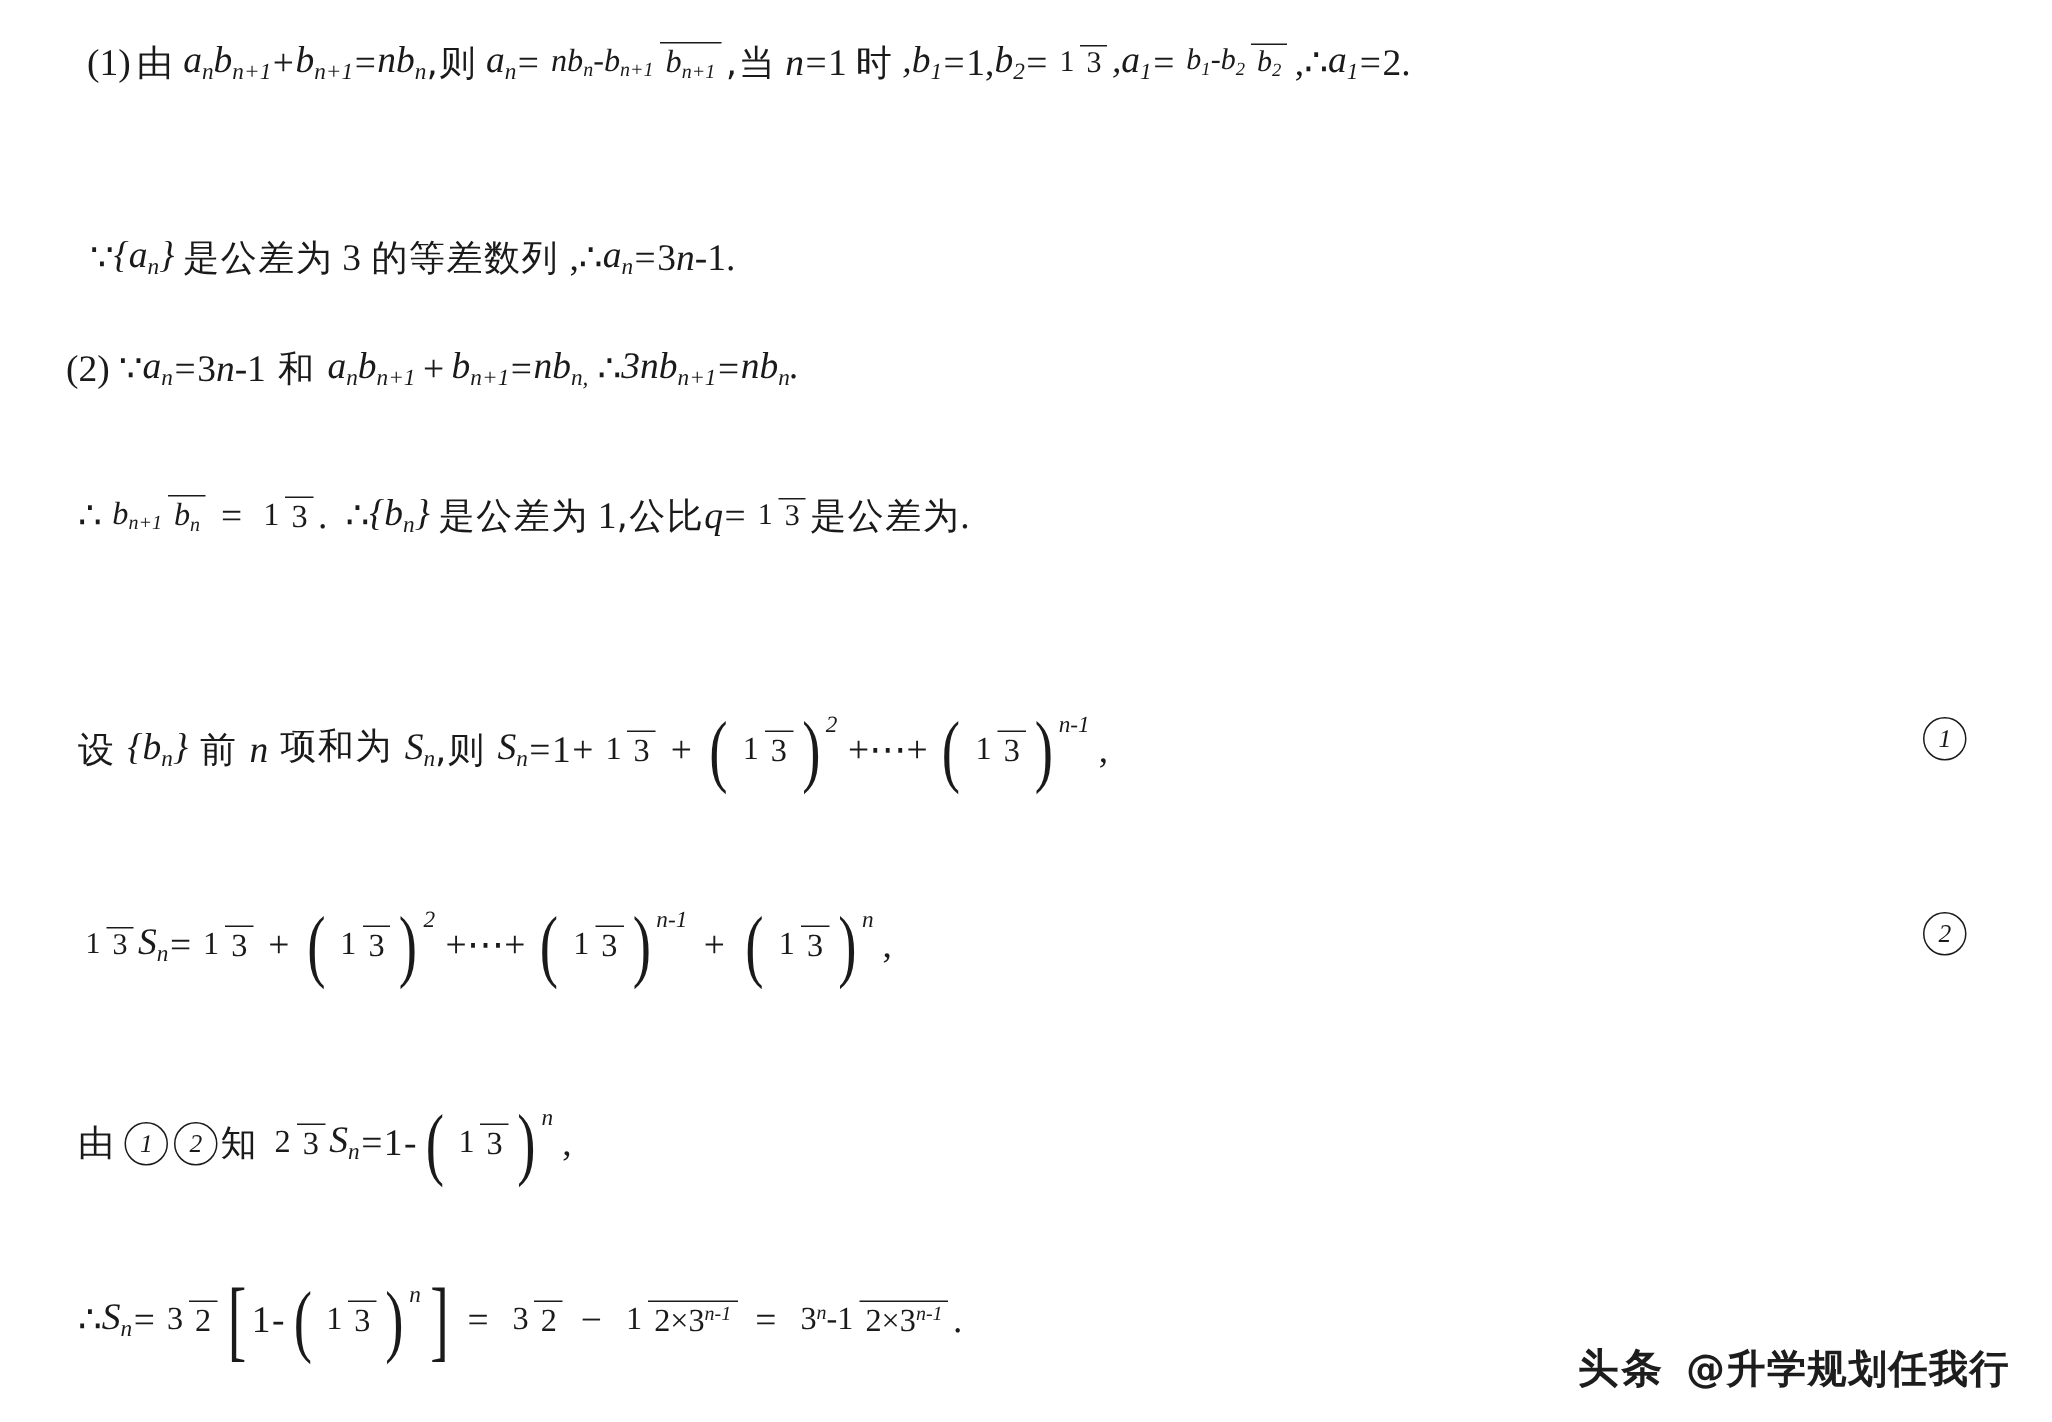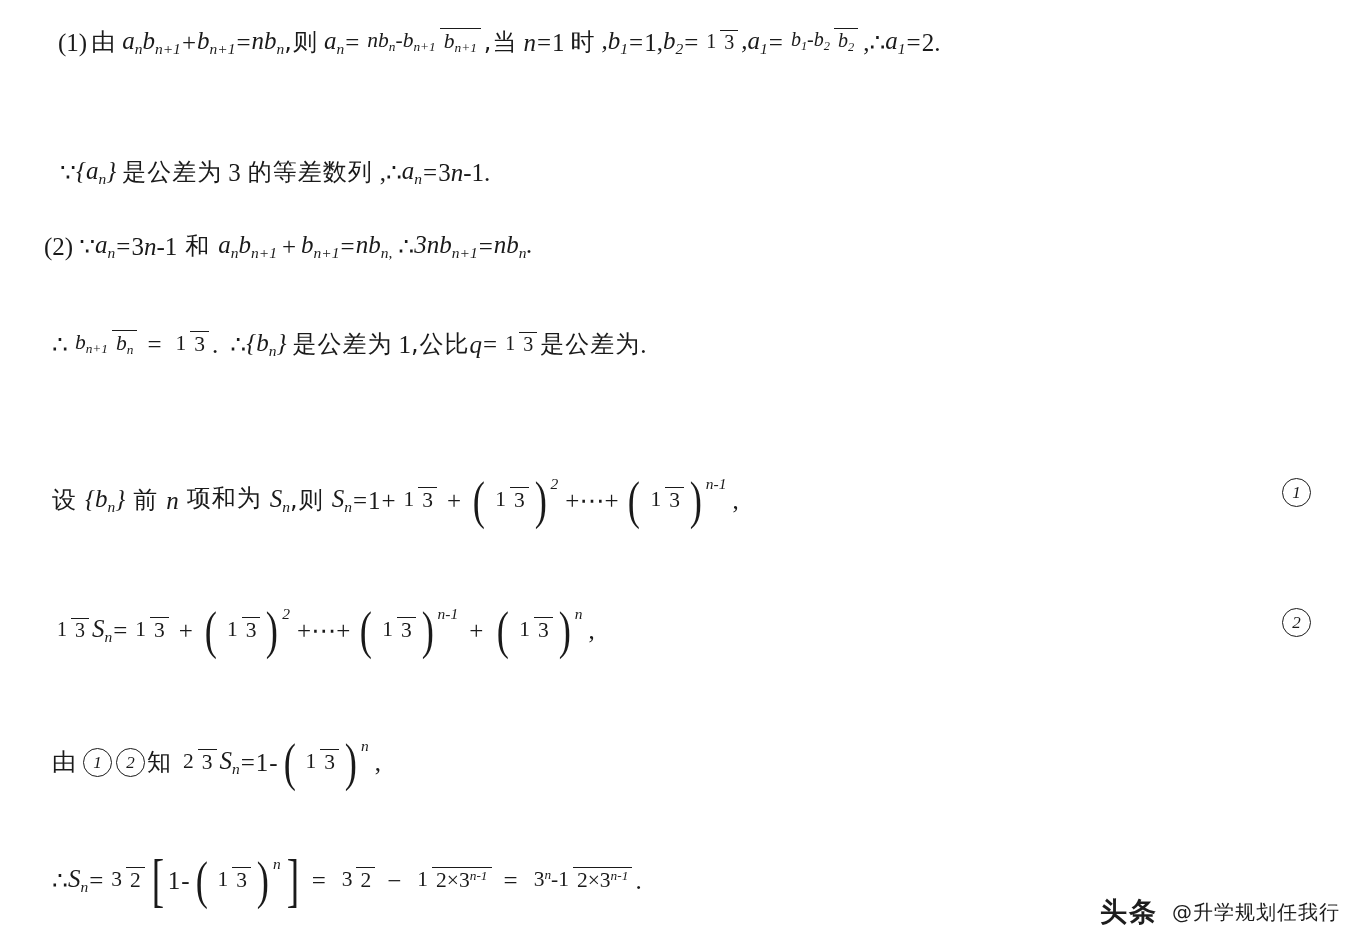--- a/index.html
+++ b/index.html
@@ -135,22 +135,22 @@
     color: #1d1d1d;
   }
   .wm-logo {
     font-family: "DejaVu Sans", sans-serif;
     font-weight: bold;
     font-size: 27px;
     letter-spacing: 2px;
   }
   .wm-text {
     font-family: "DejaVu Sans", sans-serif;
-    font-weight: normal;
-    font-size: 20px;
+    font-weight: bold;
+    font-size: 26px;
     letter-spacing: 1px;
   }
 </style>
 </head>
 <body>
 
 <div class="page">
 
   <div class="line" style="left:58px; top:28px;">
     <span class="mn">(1)</span>

